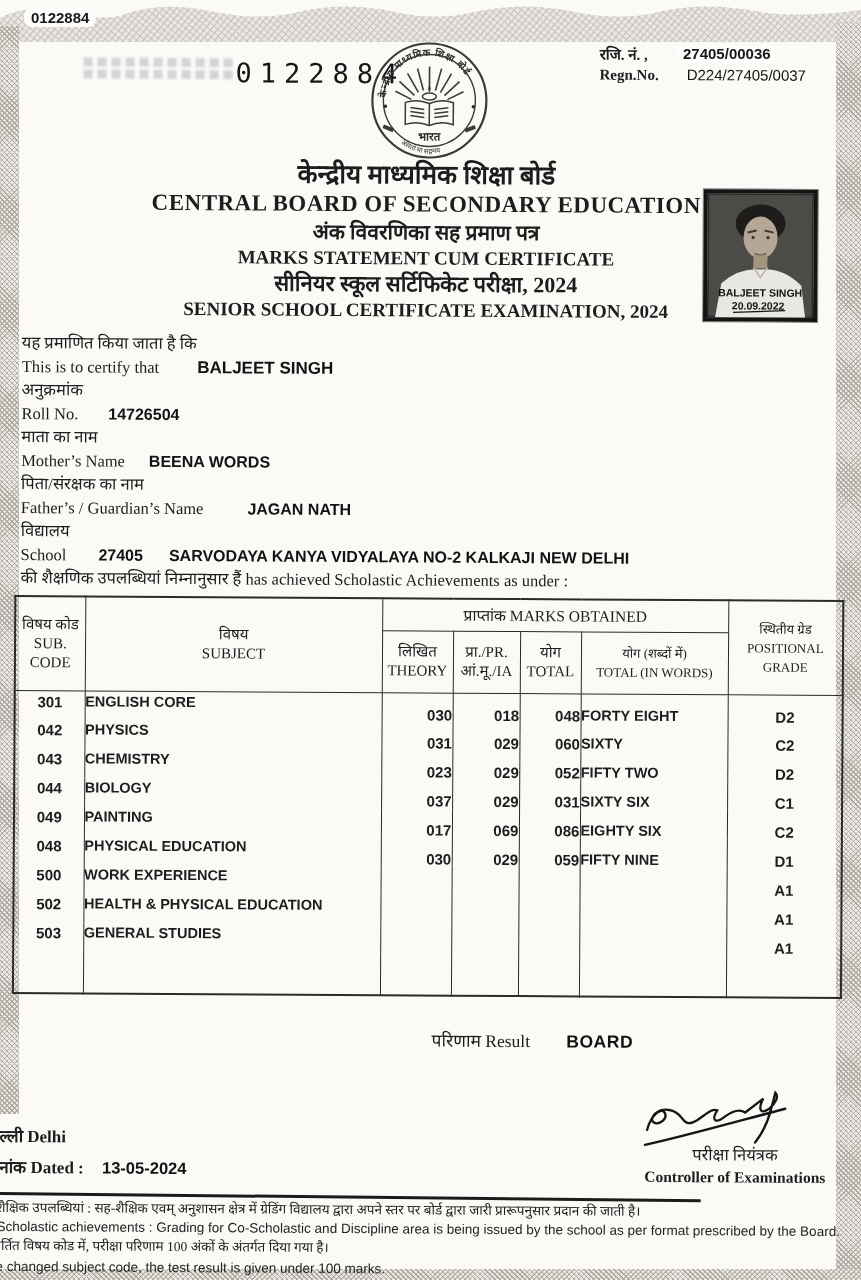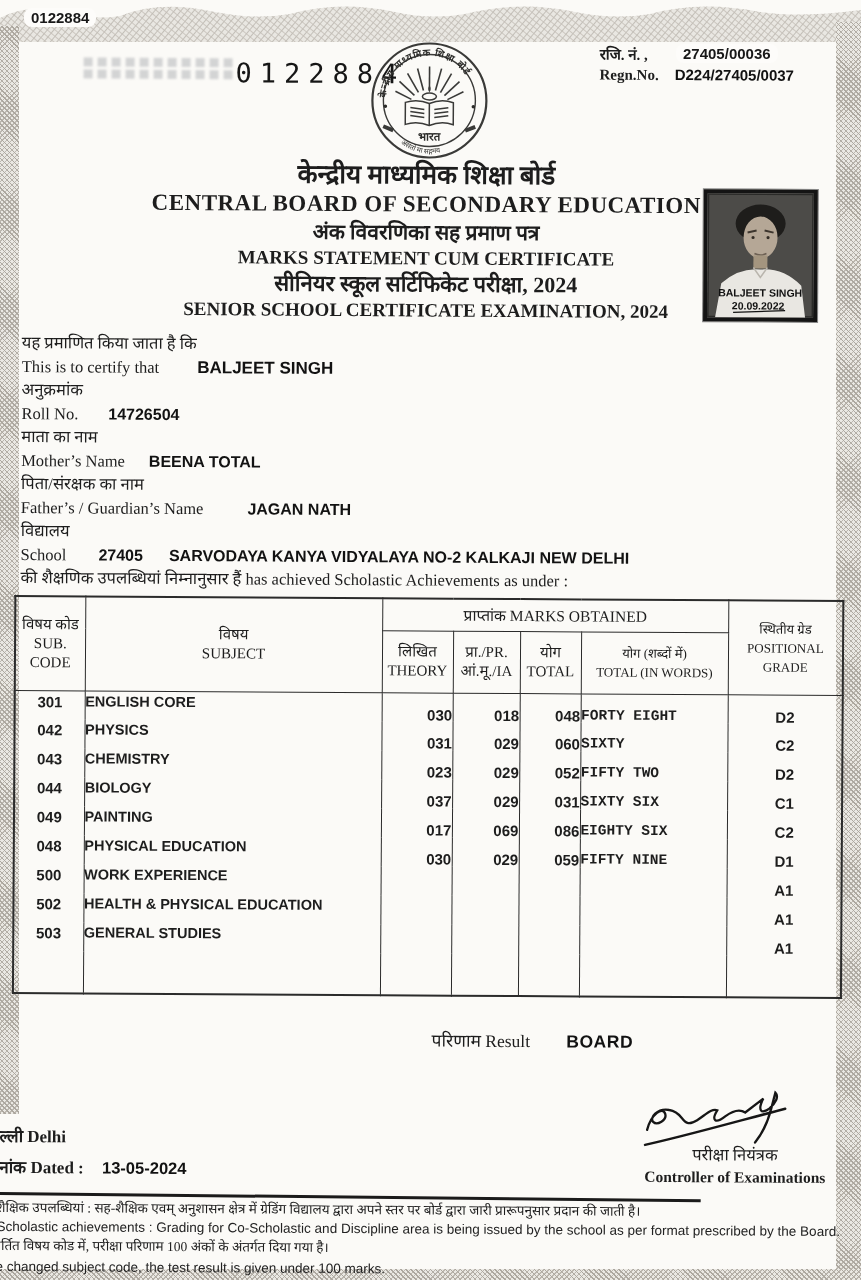--- a/index.html
+++ b/index.html
@@ -21,21 +21,21 @@
   .band-serial.right{left:676px;top:4px;margin-top:40px;}
   
   .content{position:absolute;inset:0;transform:rotate(0.35deg);transform-origin:40% 0;color:#1d1d1d;}
   .faint-stamp{position:absolute;left:84px;top:56px;width:150px;height:34px;opacity:.35;filter:blur(1px);}
   .faint-stamp .l{height:9px;margin:3px 0;background:repeating-linear-gradient(90deg,#8b8f96 0 9px,rgba(0,0,0,0) 9px 14px);}
   .serial-big{position:absolute;left:236px;top:58px;font-family:"DejaVu Sans Mono",monospace;
     font-size:27px;letter-spacing:8px;color:#161616;}
   .regn{position:absolute;left:600px;top:44px;font-size:15px;line-height:19px;}
   .regn .hi{font-weight:bold;}
   .regn .en{font-weight:bold;}
-  .regn .val{font-family:"Liberation Sans",sans-serif;font-weight:bold;margin-left:16px;font-size:15px;}
+  .regn .val{font-family:"Liberation Sans",sans-serif;font-weight:normal;margin-left:28px;font-size:15px;}
   .logo{position:absolute;left:368px;top:38px;}
   
   .titles{position:absolute;left:95px;top:160px;width:665px;text-align:center;}
   .t-hi1{font-size:26px;font-weight:bold;line-height:30px;}
   .t-en1{font-size:23px;font-weight:bold;letter-spacing:.5px;line-height:28px;}
   .t-hi2{font-size:21px;font-weight:bold;line-height:26px;margin-top:1px;}
   .t-en2{font-size:19px;font-weight:bold;line-height:25px;}
   .t-hi3{font-size:22px;font-weight:bold;line-height:27px;}
   .t-en3{font-size:19px;font-weight:bold;line-height:25px;}
   
@@ -59,21 +59,21 @@
   table.marks td{border-left:1.6px solid #2b2b2b;border-right:1.6px solid #2b2b2b;border-top:none;border-bottom:none;
     vertical-align:top;padding:2px 0 0 0;}
   table.marks{border:2px solid #2b2b2b;}
   .th-line{display:block;line-height:19px;font-size:15px;}
   .th-small{font-size:13px;}
   .group-head{font-size:15.5px;height:32px;}
   .sub-head{height:62px;}
   td.c-code{text-align:center;font-family:"Liberation Sans",sans-serif;font-weight:bold;}
   td.c-subj{padding-left:26px;font-family:"Liberation Sans",sans-serif;font-weight:bold;font-size:14.5px;}
   td.c-mark{text-align:right;font-family:"Liberation Sans",sans-serif;font-weight:bold;}
-  td.c-words{padding-left:15px;font-family:Liberation Mono, monospace;font-weight:bold;font-size:14.5px;}
+  td.c-words{padding-left:15px;font-family:Liberation Sans, sans-serif;font-weight:bold;font-size:14.5px;}
   td.c-grade{text-align:center;font-family:"Liberation Sans",sans-serif;font-weight:bold;}
   td.c-mark span,td.c-words span,td.c-grade span{display:inline-block;transform:translateY(11px);}
   tr.body-row{height:29px;}
   tr.spacer-row{height:42px;}
   
   .result{position:absolute;left:438px;top:1027px;font-size:17.5px;}
   .result .val{margin-left:32px;font-size:17.5px;letter-spacing:.5px;}
   
   .place{position:absolute;left:-7px;top:1126px;font-size:17px;font-weight:bold;}
   .dated{position:absolute;left:-7px;top:1157px;font-size:17px;font-weight:bold;}
@@ -197,21 +197,21 @@
         <line x1="26" y1="119" x2="78" y2="117" stroke="#121212" stroke-width="1.2"></line>
       </svg>
     </div>
 
     <div class="details">
       <div class="row hi">यह प्रमाणित किया जाता है कि</div>
       <div class="row"><span>This is to certify that</span><span class="val name-val">BALJEET SINGH</span></div>
       <div class="row hi">अनुक्रमांक</div>
       <div class="row"><span>Roll No.</span><span class="val roll-val">14726504</span></div>
       <div class="row hi">माता का नाम</div>
-      <div class="row"><span>Mother’s Name</span><span class="val mother-val">BEENA TOTAL</span></div>
+      <div class="row"><span>Mother’s Name</span><span class="val mother-val">BEENA WORDS</span></div>
       <div class="row hi">पिता/संरक्षक का नाम</div>
       <div class="row"><span>Father’s / Guardian’s Name</span><span class="val father-val">JAGAN NATH</span></div>
       <div class="row hi">विद्यालय</div>
       <div class="row"><span>School</span><span class="val school-code">27405</span><span class="val school-name">SARVODAYA KANYA VIDYALAYA NO-2 KALKAJI NEW DELHI</span></div>
       <div class="row"><span class="hi">की शैक्षणिक उपलब्धियां निम्नानुसार हैं</span> <span>has achieved Scholastic Achievements as under :</span></div>
     </div>
 
     <table class="marks">
       <colgroup>
         <col style="width:70px">

